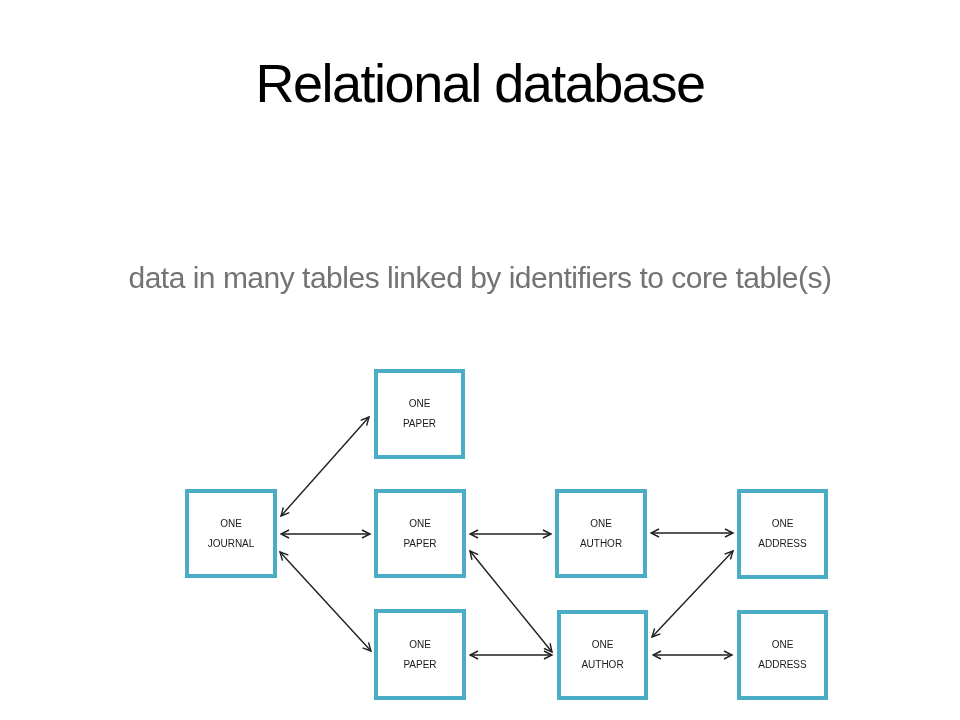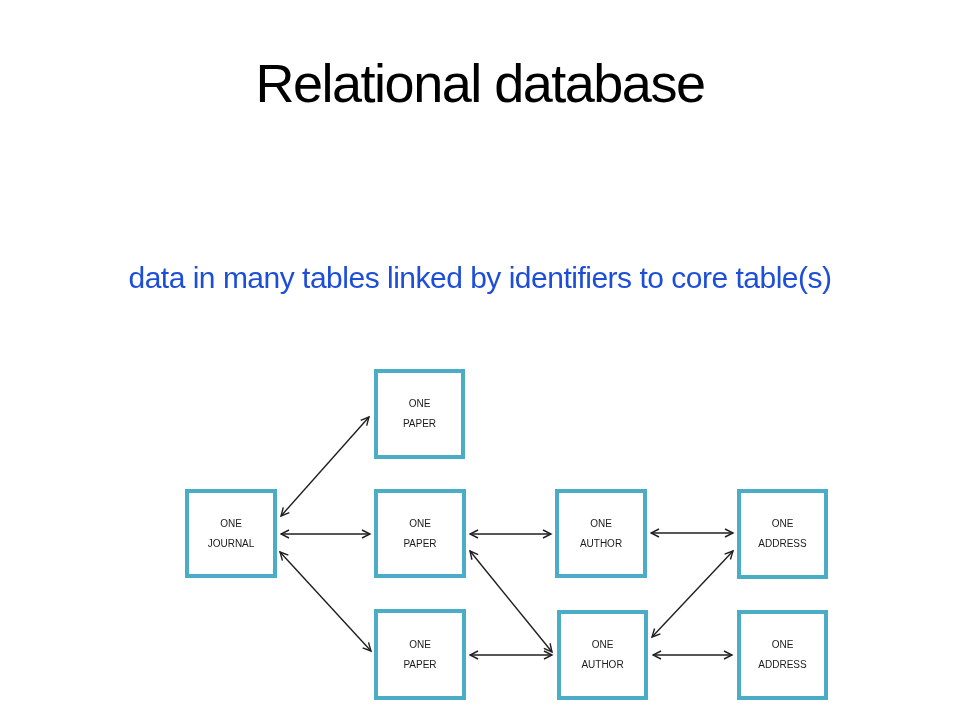--- a/index.html
+++ b/index.html
@@ -15,21 +15,21 @@
   .slide-title {
     position: absolute; left: 0; top: 52px; width: 960px;
     text-align: center;
     font-size: 54px; line-height: 62px; letter-spacing: -1.5px;
     color: #000000; font-weight: 400;
   }
   .slide-subtitle {
     position: absolute; left: 0; top: 256px; width: 960px;
     text-align: center;
     font-size: 30px; line-height: 44px; letter-spacing: -0.5px;
-    color: #1d4ed8; font-weight: 400;
+    color: #737373; font-weight: 400;
   }
 
   .diagram { position: absolute; left: 0; top: 0; width: 960px; height: 720px; }
 
   .node {
     position: absolute;
     border: 4px solid var(--accent);
     background: #ffffff;
     display: flex; align-items: center; justify-content: center;
     text-align: center;

